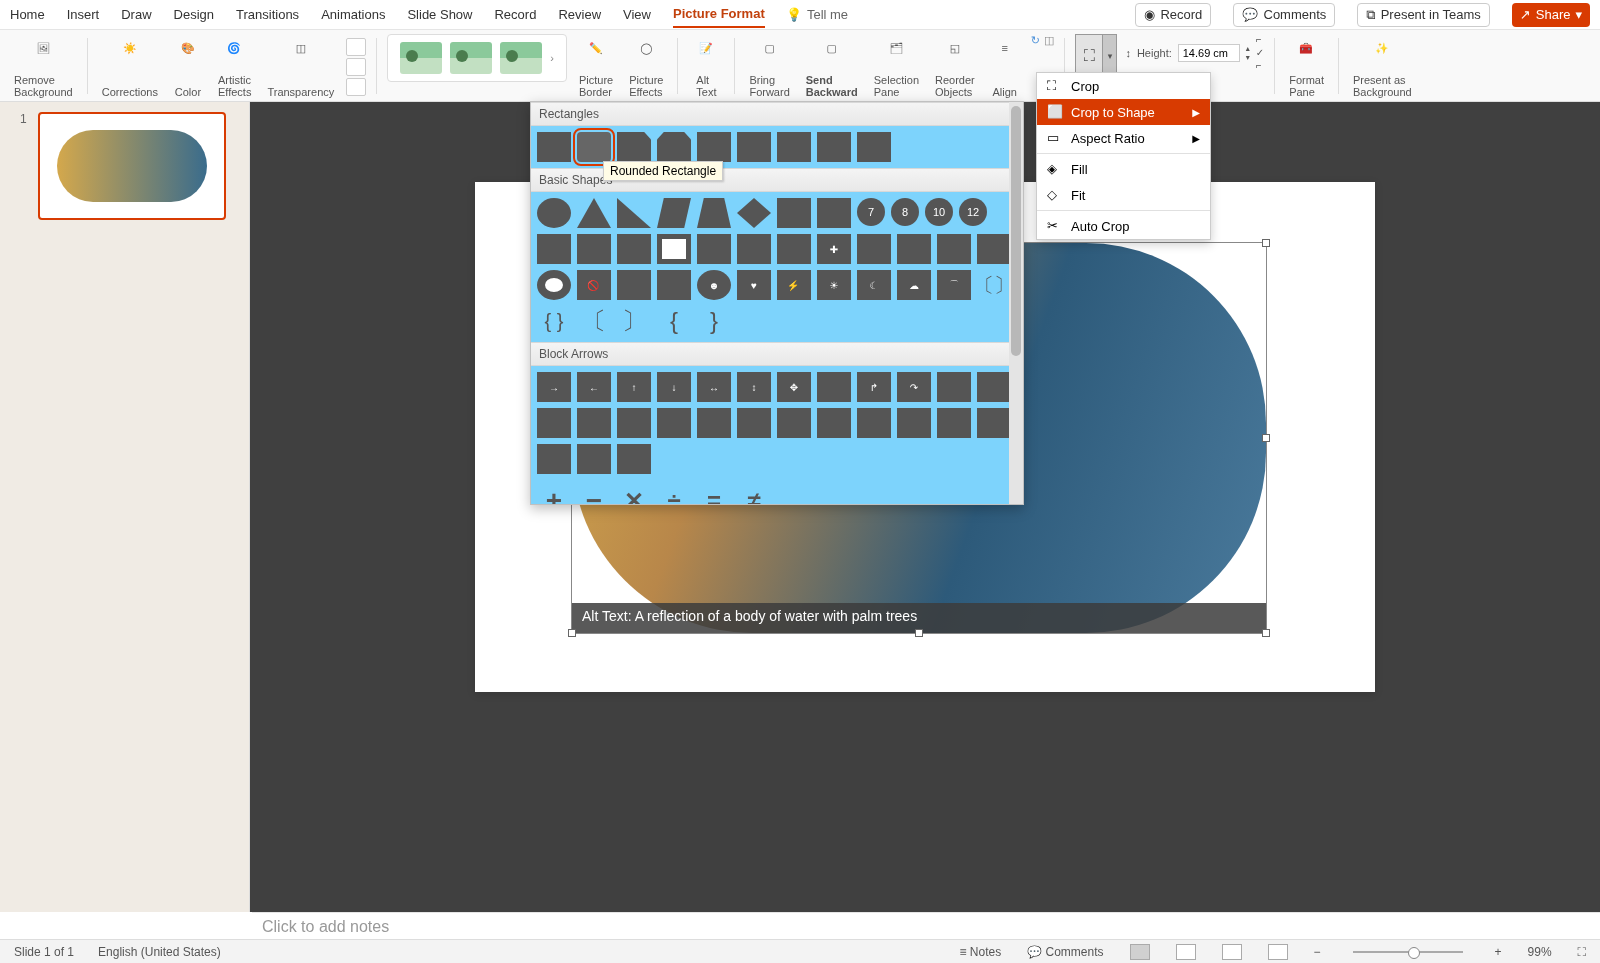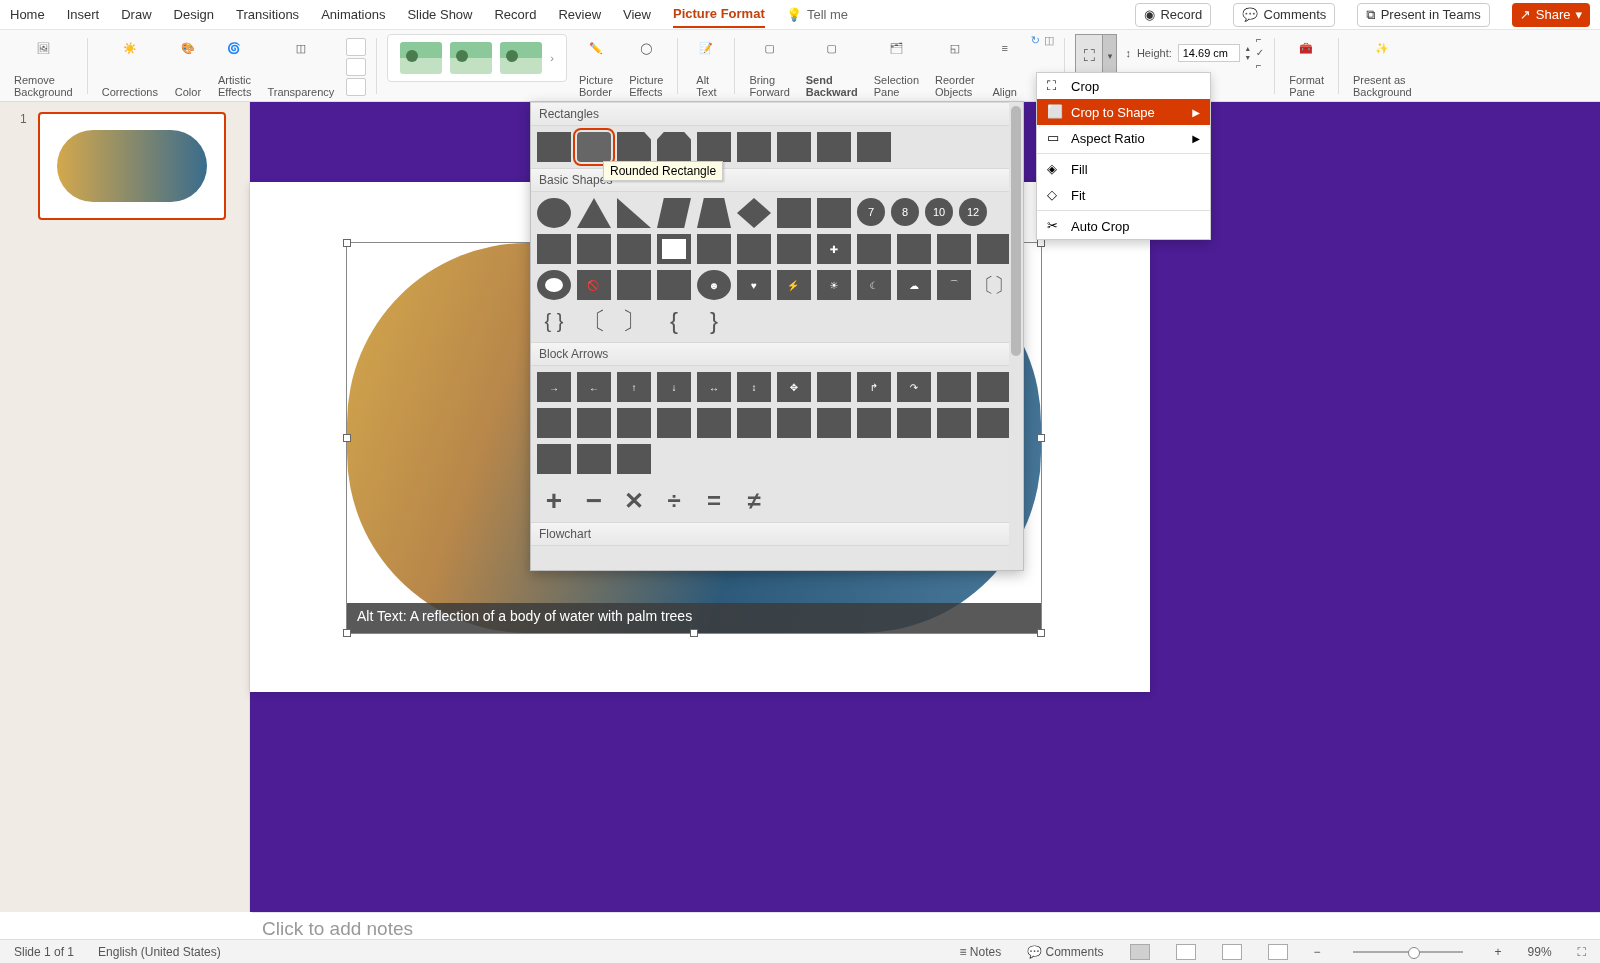--- a/index.html
+++ b/index.html
@@ -22,44 +22,44 @@
 .stylethumb::before{content:"";position:absolute;left:6px;top:8px;width:12px;height:12px;background:#4a7c4e;border-radius:50%;}
 .cropbtn{width:28px;height:44px;background:#e3e3e3;border:1px solid #999;display:flex;align-items:center;justify-content:center;font-size:16px;}
 .cropdd{width:14px;height:44px;background:#c8c8c8;border:1px solid #999;border-left:none;font-size:9px;display:flex;align-items:center;justify-content:center;}
 .heightgrp{display:flex;align-items:center;gap:6px;font-size:11px;}
 .heightinput{border:1px solid #ccc;padding:2px 4px;width:62px;font-size:11px;}
 .mainarea{display:flex;height:810px;}
 .thumbpanel{width:250px;background:#f0ebe4;border-right:1px solid #ddd;padding:10px 20px;}
 .slidenum{font-size:12px;color:#666;float:left;margin-right:6px;}
 .thumb{width:188px;height:108px;border:2px solid #d83b01;border-radius:4px;background:#fff;margin-left:18px;position:relative;display:flex;align-items:center;justify-content:center;}
 .thumbimg{width:150px;height:72px;border-radius:36px;background:linear-gradient(to right,#d4a84c 0%,#3a6c8c 100%);position:relative;overflow:hidden;}
-.canvasarea{flex:1;background:#4c1d95;display:flex;justify-content:flex-start;align-items:flex-start;padding-top:80px;position:relative;}
+.canvasarea{flex:1;background:#404040;display:flex;justify-content:center;align-items:flex-start;padding-top:80px;position:relative;}
 .slide{width:900px;height:510px;background:#fff;box-shadow:0 2px 8px rgba(0,0,0,0.15);position:relative;}
 .picsel{position:absolute;left:96px;top:60px;width:696px;height:392px;border:1px solid #888;}
 .handle{position:absolute;width:8px;height:8px;background:#fff;border:1px solid #666;}
 .h-tl{left:-4px;top:-4px;}.h-tr{right:-4px;top:-4px;}.h-bl{left:-4px;bottom:-4px;}.h-br{right:-4px;bottom:-4px;}
 .h-tm{left:50%;top:-4px;margin-left:-4px;}.h-bm{left:50%;bottom:-4px;margin-left:-4px;}
 .h-ml{left:-4px;top:50%;margin-top:-4px;}.h-mr{right:-4px;top:50%;margin-top:-4px;}
 .roundedpic{position:absolute;left:0;top:0;width:100%;height:100%;border-radius:180px;background:linear-gradient(110deg,#d4a84c 0%,#b8874a 25%,#2d5a7a 60%,#4a7a9c 100%);overflow:hidden;}
 .altbar{position:absolute;left:0;right:0;bottom:0;height:30px;background:rgba(60,60,60,0.85);color:#fff;font-size:14px;padding:5px 10px;}
-.notespane{height:27px;background:#fff;padding:5px 10px;color:#999;font-size:19px;border-top:1px solid #e5e5e5;position:absolute;left:252px;right:0;bottom:24px;}
+.notespane{height:27px;background:#fff;padding:5px 10px;color:#999;font-size:16px;border-top:1px solid #e5e5e5;position:absolute;left:252px;right:0;bottom:24px;}
 .statusbar{position:absolute;left:0;right:0;bottom:0;height:24px;background:#f3f3f3;border-top:1px solid #ddd;display:flex;align-items:center;padding:0 14px;font-size:12px;color:#555;gap:24px;}
 .statusright{margin-left:auto;display:flex;align-items:center;gap:26px;}
 .viewbtn{width:20px;height:16px;border:1px solid #aaa;background:#fff;}
 .zoomslider{width:110px;height:2px;background:#aaa;position:relative;margin:0 6px;}
 .zoomslider::after{content:"";position:absolute;left:50%;top:-4px;width:10px;height:10px;background:#fff;border:1px solid #888;border-radius:50%;}
 
 .cropmenu{position:absolute;left:1036px;top:72px;width:175px;background:#fff;border:1px solid #ccc;box-shadow:0 4px 10px rgba(0,0,0,0.2);z-index:100;font-size:13px;}
 .cm-item{display:flex;align-items:center;gap:8px;padding:5px 10px;height:26px;}
 .cm-item.active{background:#d83b01;color:#fff;}
 .cm-sep{height:1px;background:#e0e0e0;margin:2px 0;}
 .cm-arrow{margin-left:auto;font-size:10px;}
 .cm-icon{width:16px;height:16px;display:inline-block;}
 
-.shapepopup{position:absolute;left:530px;top:101px;width:494px;height:470px;background:#e5e5e5;border:1px solid #c0c0c0;box-shadow:0 4px 12px rgba(0,0,0,0.25);z-index:90;overflow:hidden;}
+.shapepopup{position:absolute;left:530px;top:101px;width:494px;height:404px;background:#7dd3fc;border:1px solid #c0c0c0;box-shadow:0 4px 12px rgba(0,0,0,0.25);z-index:90;overflow:hidden;}
 .shapescroll{overflow-y:auto;height:100%;}
 .shapecat{font-size:12px;color:#555;padding:4px 8px;background:linear-gradient(#f4f4f4,#e8e8e8);border-bottom:1px solid #d8d8d8;border-top:1px solid #d8d8d8;}
 .shaperow{display:flex;flex-wrap:wrap;padding:6px 6px;gap:6px;}
 .shape{width:34px;height:30px;background:#555;display:flex;align-items:center;justify-content:center;color:#fff;font-size:10px;}
 .shape.selected{outline:2px solid #d83b01;outline-offset:2px;background:#666;}
 .shape.badge{background:#555;border-radius:50%;width:28px;height:28px;font-size:11px;}
 .tooltip{position:absolute;left:603px;top:161px;background:#fffce6;border:1px solid #ccc;padding:2px 6px;font-size:12px;box-shadow:1px 1px 2px rgba(0,0,0,0.2);z-index:110;}
 .scrollbar-v{position:absolute;right:0;top:0;width:14px;height:100%;background:#e4e4e4;}
 .scrollbar-v::after{content:"";position:absolute;left:2px;top:4px;width:10px;height:250px;background:#b8b8b8;border-radius:5px;}
 </style>

